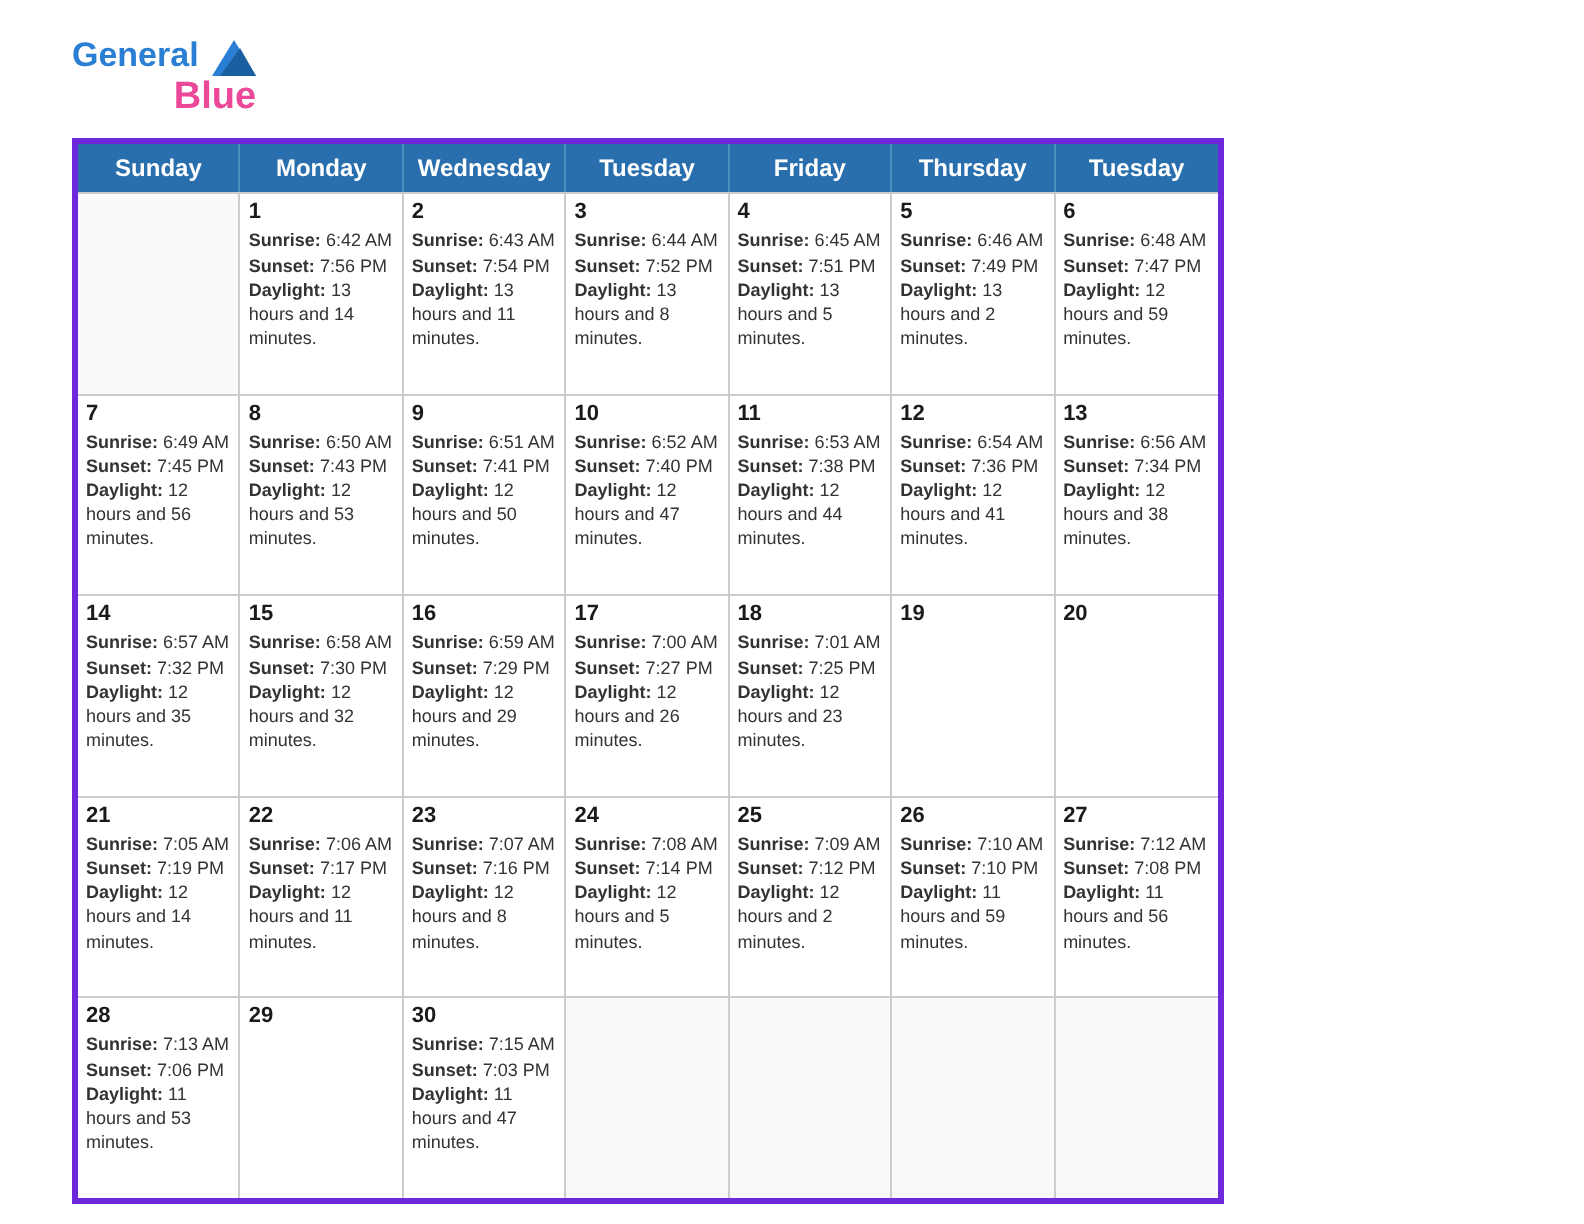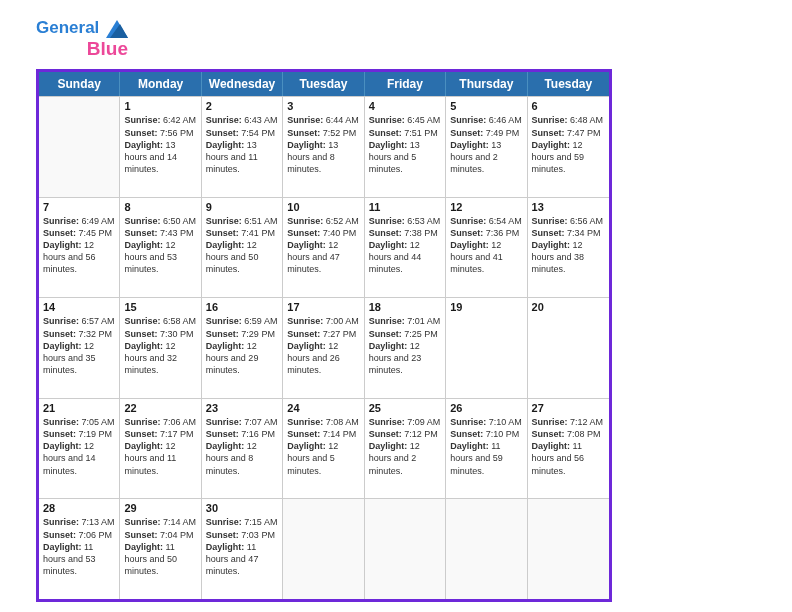--- a/index.html
+++ b/index.html
@@ -349,25 +349,20 @@
           <div class="cal-cell">
         <div class="day-num">28</div>
         <div class="cell-text">
           <span class="label">Sunrise: </span>7:13 AM<br>
           <span class="label">Sunset: </span>7:06 PM<br>
           <span class="label">Daylight: </span>11 hours and 53 minutes.
         </div>
       </div>
           <div class="cal-cell">
         <div class="day-num">29</div>
-        <div class="cell-text">
-          <span class="label">Sunrise: </span>7:14 AM<br>
-          <span class="label">Sunset: </span>7:04 PM<br>
-          <span class="label">Daylight: </span>11 hours and 50 minutes.
-        </div>
       </div>
           <div class="cal-cell">
         <div class="day-num">30</div>
         <div class="cell-text">
           <span class="label">Sunrise: </span>7:15 AM<br>
           <span class="label">Sunset: </span>7:03 PM<br>
           <span class="label">Daylight: </span>11 hours and 47 minutes.
         </div>
       </div>
           <div class="cal-cell empty"></div>

